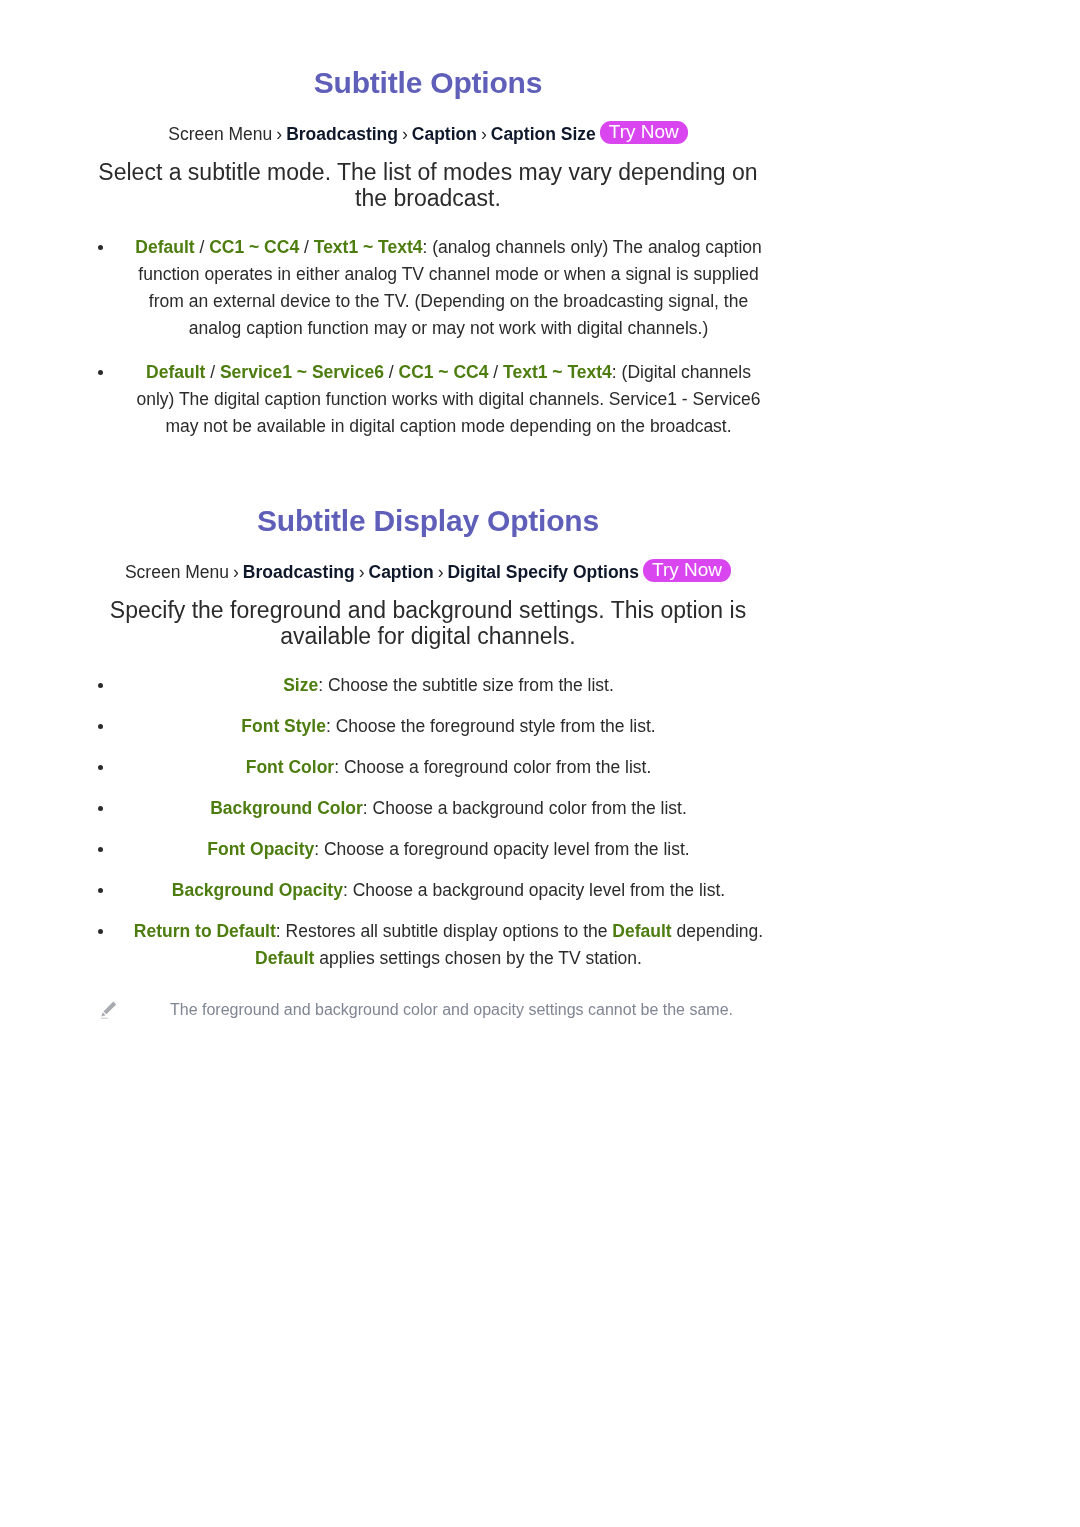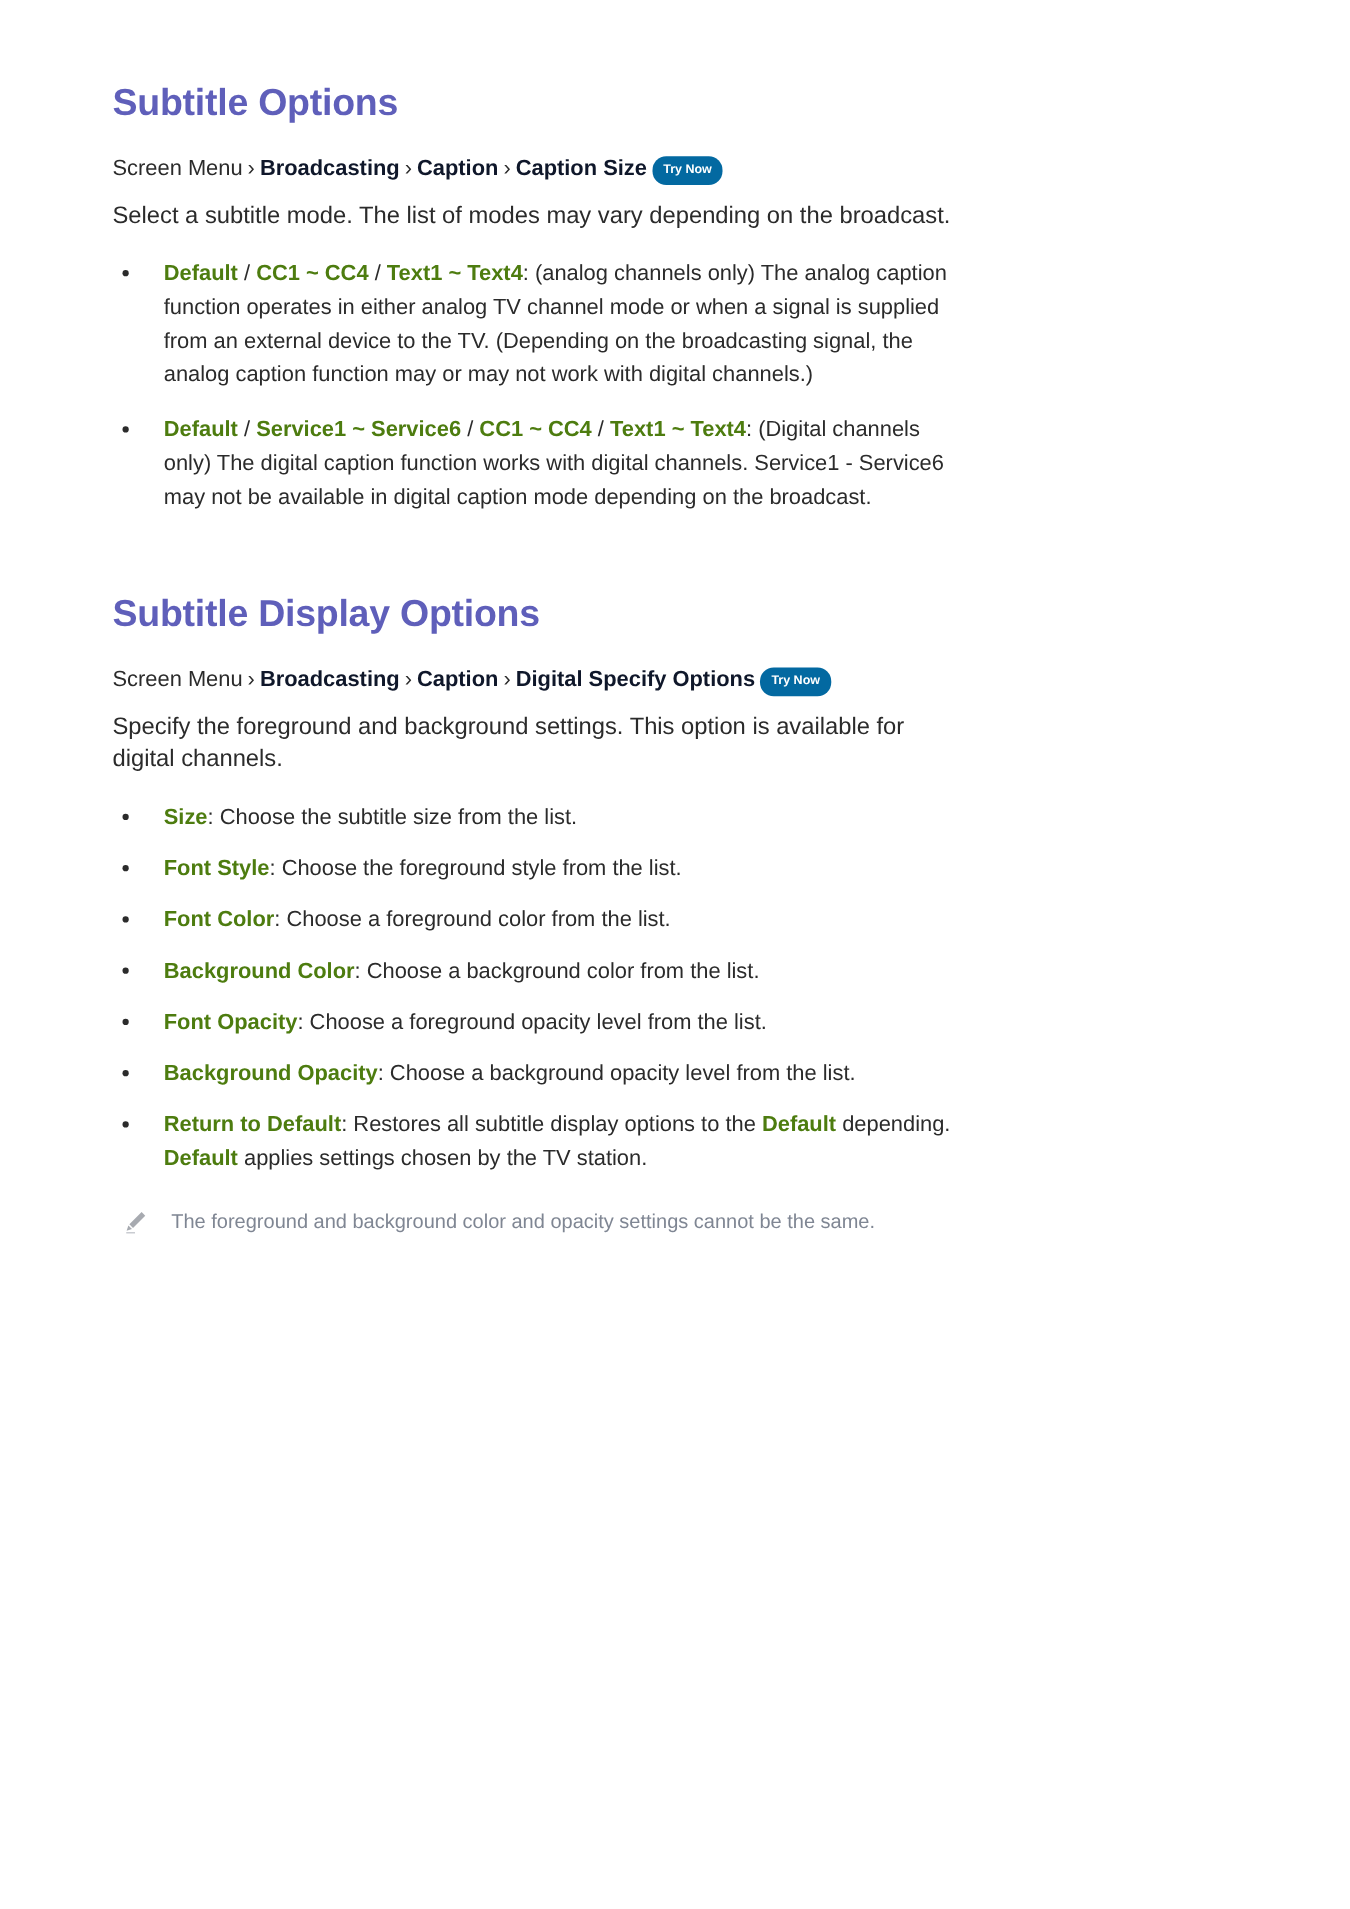--- a/index.html
+++ b/index.html
@@ -13,20 +13,21 @@
     font-family: "Liberation Sans", sans-serif;
     color: #2b2b2b;
     -webkit-font-smoothing: antialiased;
   }
   .page {
     position: relative;
     width: 856px;
     height: 1527px;
     box-sizing: border-box;
     padding: 0 90px;
+    text-align: center;
   }
   .section-heading {
     color: #5f5fba;
     font-size: 30px;
     font-weight: bold;
     letter-spacing: -0.2px;
     line-height: 1.1;
     margin: 0;
   }
   #heading-subtitle-options { padding-top: 66px; }
@@ -43,34 +44,34 @@
     color: #0f172a;
     font-weight: bold;
   }
   .breadcrumb .sep {
     color: #2b2b2b;
     padding: 0 4px;
     font-weight: normal;
   }
   .try-now {
     display: inline-block;
-    background: #0369a1;
+    background: #d946ef;
     color: #ffffff;
-    font-size: 10px;
-    font-weight: bold;
+    font-size: 19px;
+    font-weight: normal;
     line-height: 20px;
     padding: 1px 9px 2px 9px;
     border-radius: 11px;
     vertical-align: 2px;
     margin-left: 4px;
     white-space: nowrap;
   }
 
   .intro {
-    font-size: 19px;
+    font-size: 23px;
     line-height: 26px;
     color: #2b2b2b;
     margin-top: 12px;
   }
 
   ul.bullets {
     list-style: none;
     margin: 0;
     padding: 0;
   }

